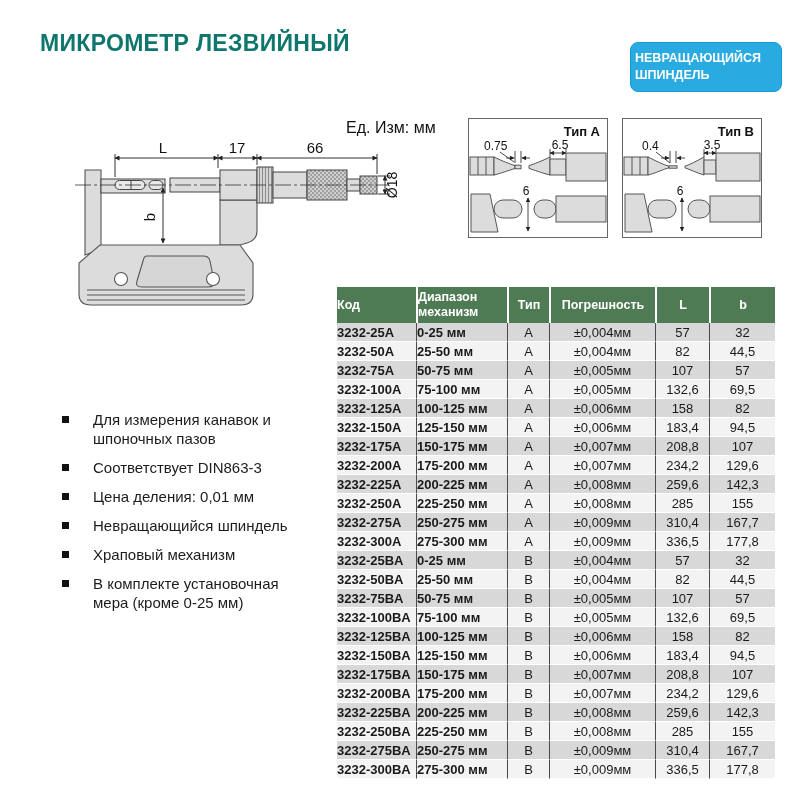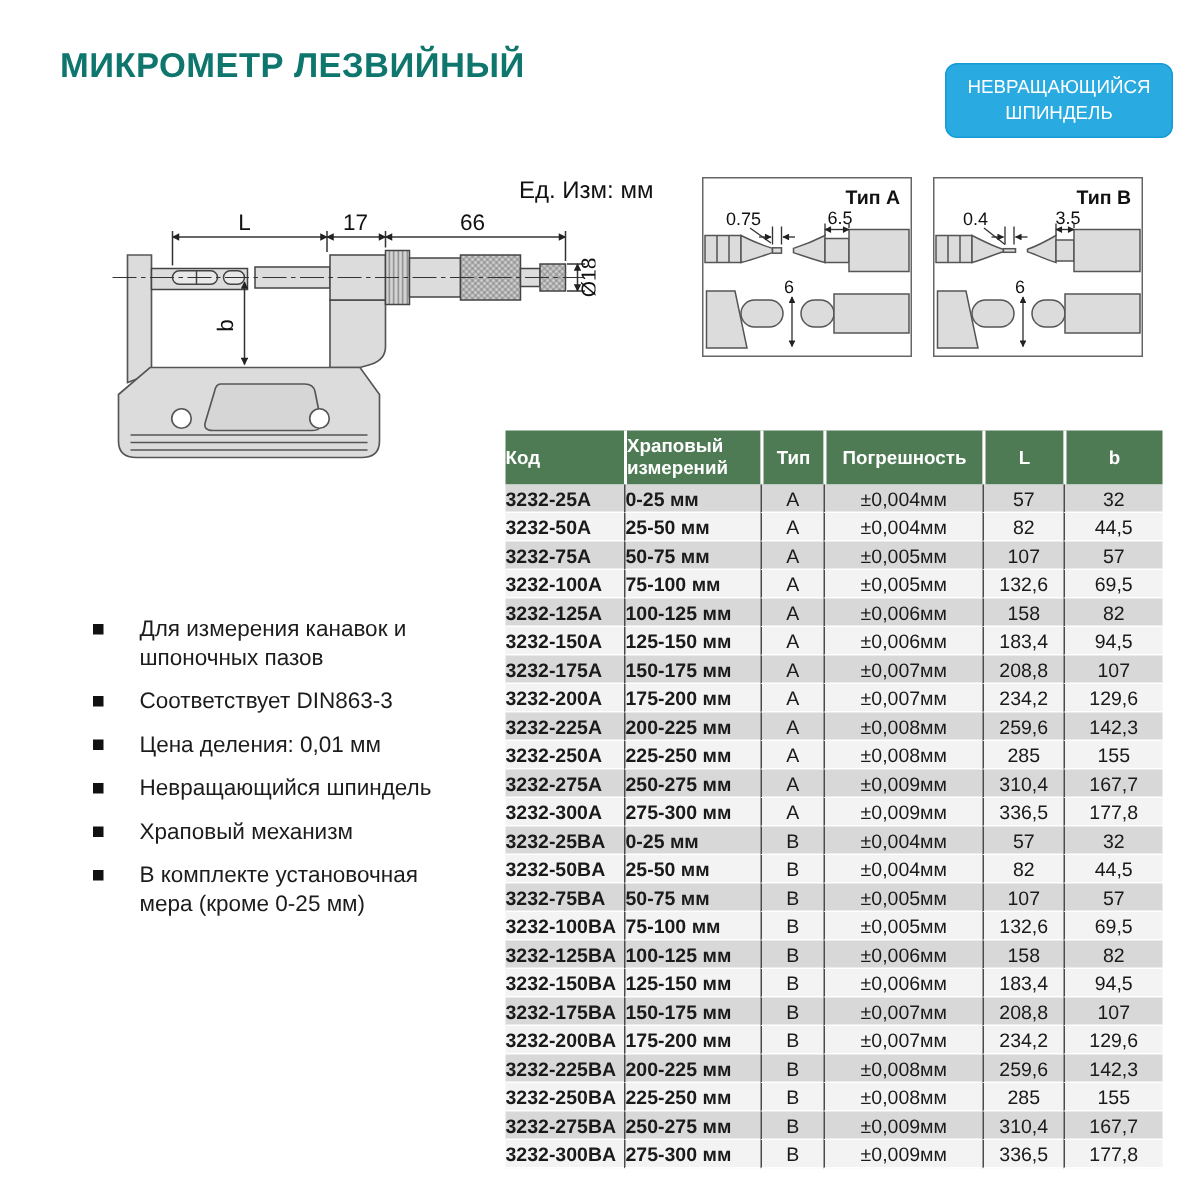--- a/index.html
+++ b/index.html
@@ -11,21 +11,21 @@
     width:800px;height:800px;position:relative;background:#fff;
     font-family:"Liberation Sans",sans-serif;color:var(--ink);overflow:hidden;
   }
   .title{
     position:absolute;left:40px;top:30px;font-size:23px;font-weight:bold;
     letter-spacing:.3px;color:#0f766e;
   }
   .badge{
     position:absolute;left:630px;top:42px;width:152px;box-sizing:border-box;
     background:var(--blue);border:1px solid #149bd6;border-radius:8px;
-    color:#fff;font-size:12.5px;font-weight:normal;text-align:center;
+    color:#fff;font-size:12.5px;font-weight:bold;text-align:left;
     padding:7px 4px;line-height:1.35;
   }
   .units{position:absolute;left:306px;top:119px;font-size:16px;color:#111;margin-left:40px;}
   .svgbox{position:absolute;}
   .features{position:absolute;left:62px;top:410px;width:256px;}
   .feat{display:flex;margin-bottom:10px;}
   .feat .sq{
     flex:0 0 7px;width:7px;height:7px;background:#111;margin:6px 24px 0 0;
   }
   .feat .ftext{font-size:15px;line-height:19px;}
@@ -226,21 +226,21 @@
     <div class="feat">
       <span class="sq"></span>
       <span class="ftext">В комплекте установочная мера (кроме 0-25 мм)</span>
     </div>
   </div>
 
 <table class="spec">
   <thead>
       <tr>
         <th class="c0">Код</th>
-        <th class="c1">Храповый измерений</th>
+        <th class="c1">Диапазон механизм</th>
         <th class="c2">Тип</th>
         <th class="c3">Погрешность</th>
         <th class="c4">L</th>
         <th class="c5">b</th>
       </tr>
     </thead>
   <tbody>
       <tr>
         <td class="c0">3232-25A</td>
         <td class="c1">0-25 мм</td>

